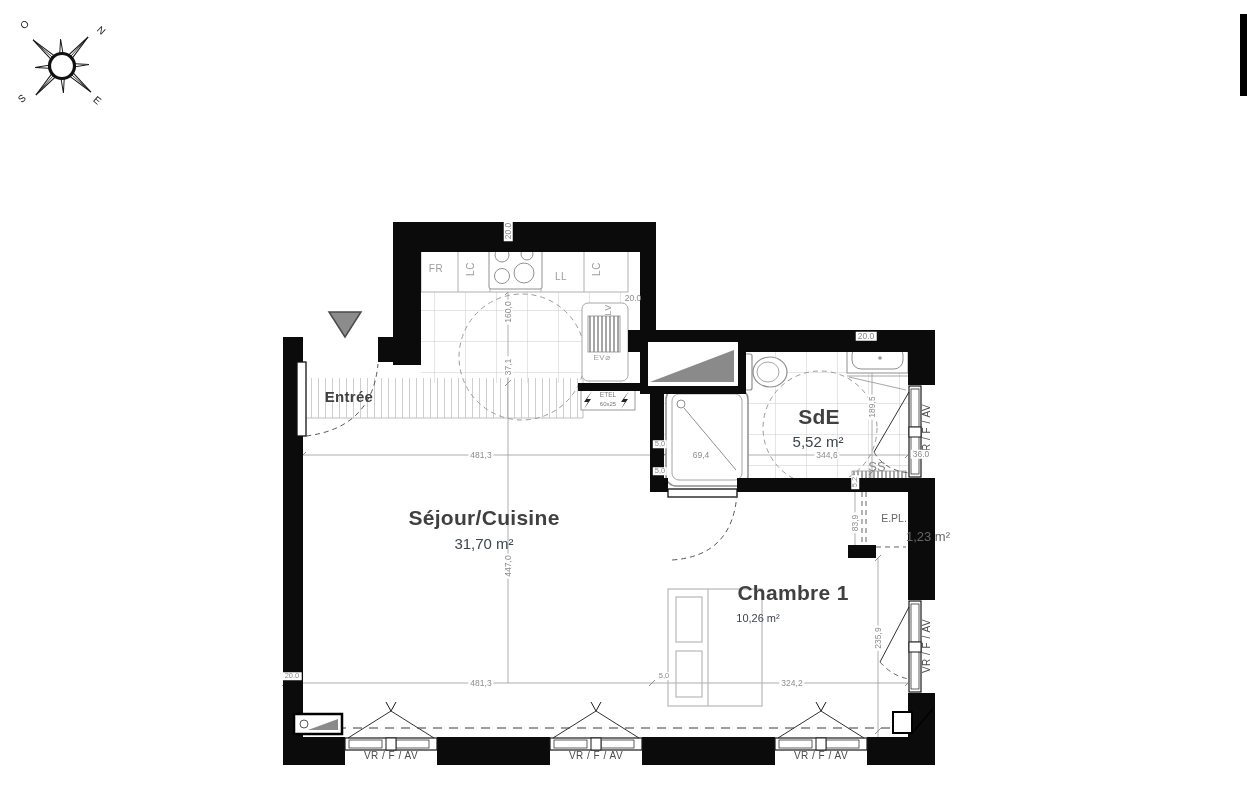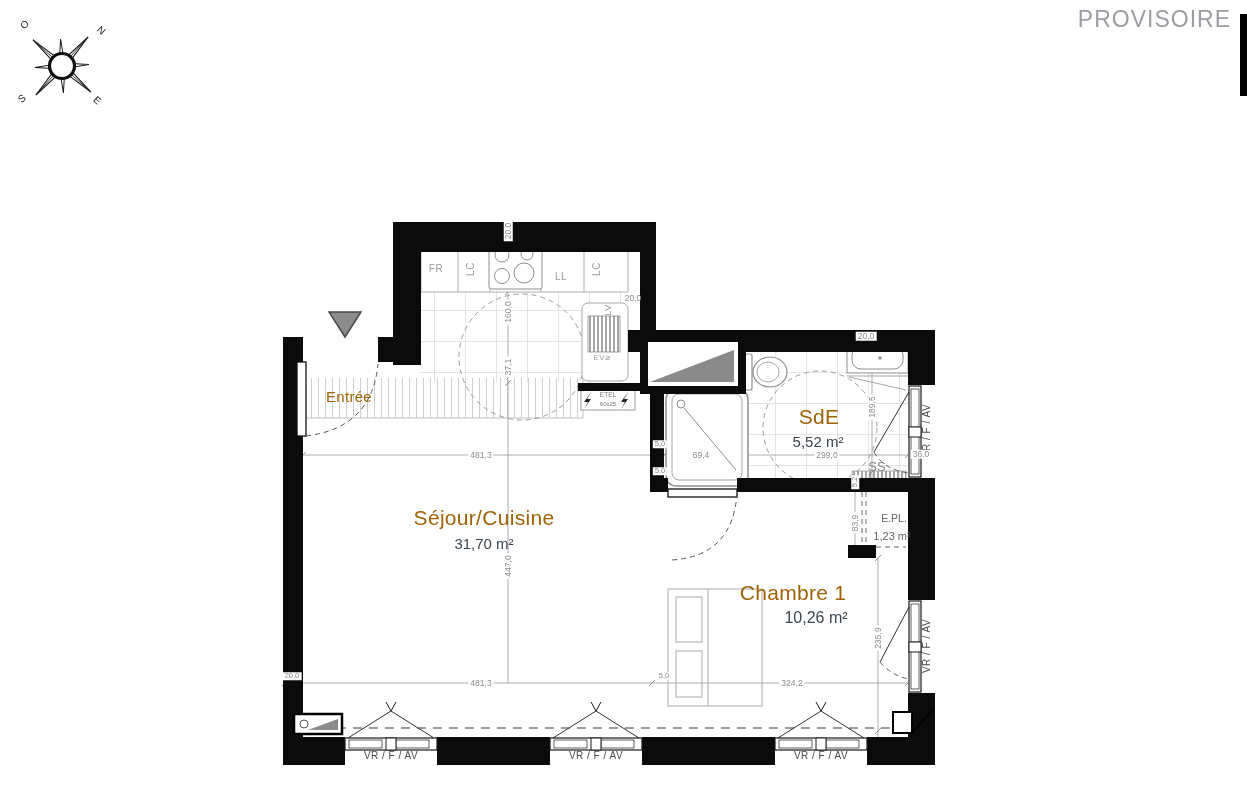--- a/index.html
+++ b/index.html
@@ -2,21 +2,21 @@
 <html><head>
 <meta charset="utf-8">
 <style>
   html,body{margin:0;padding:0;background:#fff;}
   .canvas{position:relative;width:1247px;height:800px;background:#fff;overflow:hidden;
           font-family:"Liberation Sans",sans-serif;}
   svg.plan{position:absolute;left:0;top:0;}
   .lbl{position:absolute;transform:translate(-50%,-50%);white-space:nowrap;line-height:1;}
   .rot{transform:translate(-50%,-50%) rotate(-90deg);}
   .wbg{background:#fff;padding:0 2px;}
-  .room-name{color:#a16207;font-weight:400;letter-spacing:.3px;}
+  .room-name{color:#404040;font-weight:700;letter-spacing:.3px;}
   .room-area{color:#3c4650;text-align:center;}
   .dim{color:#8c8c8c;font-size:8.5px;}
   .klabel{color:#9c9c9c;font-size:10px;letter-spacing:.5px;}
   .wlabel{color:#4a4a4a;font-size:10px;letter-spacing:.5px;}
   .tiny{font-size:6.5px;color:#777;}
   .watermark{position:absolute;right:16px;top:6px;font-size:23px;color:#9a9ea2;
              letter-spacing:1px;font-weight:500;}
   .topbar{position:absolute;left:1240px;top:14px;width:7px;height:82px;background:#000;}
 </style>
 </head>
@@ -254,32 +254,31 @@
           </g>
       <circle cx="0" cy="0" r="12.5" fill="#fff" stroke="#111" stroke-width="3.2"></circle>
     </g>
     <text transform="translate(99,33) rotate(42)" font-size="10" fill="#222" text-anchor="middle">N</text>
     <text transform="translate(27,27) rotate(-45)" font-size="10" fill="#222" text-anchor="middle">O</text>
     <text transform="translate(24,101) rotate(-40)" font-size="10" fill="#222" text-anchor="middle">S</text>
     <text transform="translate(95,103) rotate(40)" font-size="10" fill="#222" text-anchor="middle">E</text>
   </g>
 </svg>
 
-<div class="watermark">PROVISOIRE</div>
 <div class="topbar"></div>
 
 <div class="lbl room-name" style="left:349px;top:396px;font-size:15px">Entrée</div>
 <div class="lbl room-name" style="left:484px;top:517px;font-size:21px">Séjour/Cuisine</div>
 <div class="lbl room-area" style="left:484px;top:543px;font-size:15px">31,70 m²</div>
 <div class="lbl room-name" style="left:793px;top:592px;font-size:21px">Chambre 1</div>
-<div class="lbl room-area" style="left:816px;top:618px;font-size:16px">10,26 m²</div>
+<div class="lbl room-area" style="left:758px;top:618px;font-size:11px">10,26 m²</div>
 <div class="lbl room-name" style="left:819px;top:416px;font-size:21px">SdE</div>
 <div class="lbl room-area" style="left:818px;top:441px;font-size:15px">5,52 m²</div>
 <div class="lbl" style="left:894px;top:518px;font-size:10.5px;color:#666">E.PL.</div>
-<div class="lbl" style="left:892px;top:536px;font-size:11px;color:#666">1,23 m²</div>
+<div class="lbl" style="left:928px;top:536px;font-size:13px;color:#666">1,23 m²</div>
 
 <div class="lbl klabel" style="left:436px;top:269px">FR</div>
 <div class="lbl klabel rot" style="left:471px;top:269px">LC</div>
 <div class="lbl klabel" style="left:561px;top:277px">LL</div>
 <div class="lbl klabel rot" style="left:597px;top:269px">LC</div>
 <div class="lbl klabel rot" style="left:608px;top:310px;font-size:9px">LV</div>
 <div class="lbl klabel" style="left:602px;top:358px;font-size:8px">EV⌀</div>
 <div class="lbl tiny" style="left:608px;top:395px">ETEL</div>
 <div class="lbl tiny" style="left:608px;top:404px;font-size:6px">60x25</div>
 <div class="lbl" style="left:877px;top:466px;font-size:13px;color:#888">SS</div>
@@ -290,21 +289,21 @@
 <div class="lbl wlabel rot" style="left:927px;top:431px">VR / F / AV</div>
 <div class="lbl wlabel rot" style="left:927px;top:646px">VR / F / AV</div>
 
 <div class="lbl dim rot wbg" style="left:508px;top:231px">20.0</div>
 <div class="lbl dim rot wbg" style="left:508px;top:312px">160,0</div>
 <div class="lbl dim rot wbg" style="left:508px;top:367px">37,1</div>
 <div class="lbl dim" style="left:633px;top:298px">20.0</div>
 <div class="lbl dim wbg" style="left:866px;top:336px">20.0</div>
 <div class="lbl dim wbg" style="left:481px;top:455px">481,3</div>
 <div class="lbl dim wbg" style="left:701px;top:455px">69,4</div>
-<div class="lbl dim wbg" style="left:827px;top:455px">299,0</div>
+<div class="lbl dim wbg" style="left:827px;top:455px">344,6</div>
 <div class="lbl dim rot wbg" style="left:872px;top:407px">189,5</div>
 <div class="lbl dim wbg" style="left:921px;top:454px">36.0</div>
 <div class="lbl dim wbg" style="left:660px;top:444px;font-size:7.5px">5,0</div>
 <div class="lbl dim wbg" style="left:660px;top:471px;font-size:7.5px">5,0</div>
 <div class="lbl dim rot wbg" style="left:855px;top:482px;font-size:7.5px">5,2</div>
 <div class="lbl dim rot wbg" style="left:855px;top:523px">83,9</div>
 <div class="lbl dim rot wbg" style="left:508px;top:566px">447,0</div>
 <div class="lbl dim rot wbg" style="left:878px;top:638px">235,9</div>
 <div class="lbl dim wbg" style="left:481px;top:683px">481,3</div>
 <div class="lbl dim wbg" style="left:792px;top:683px">324,2</div>

